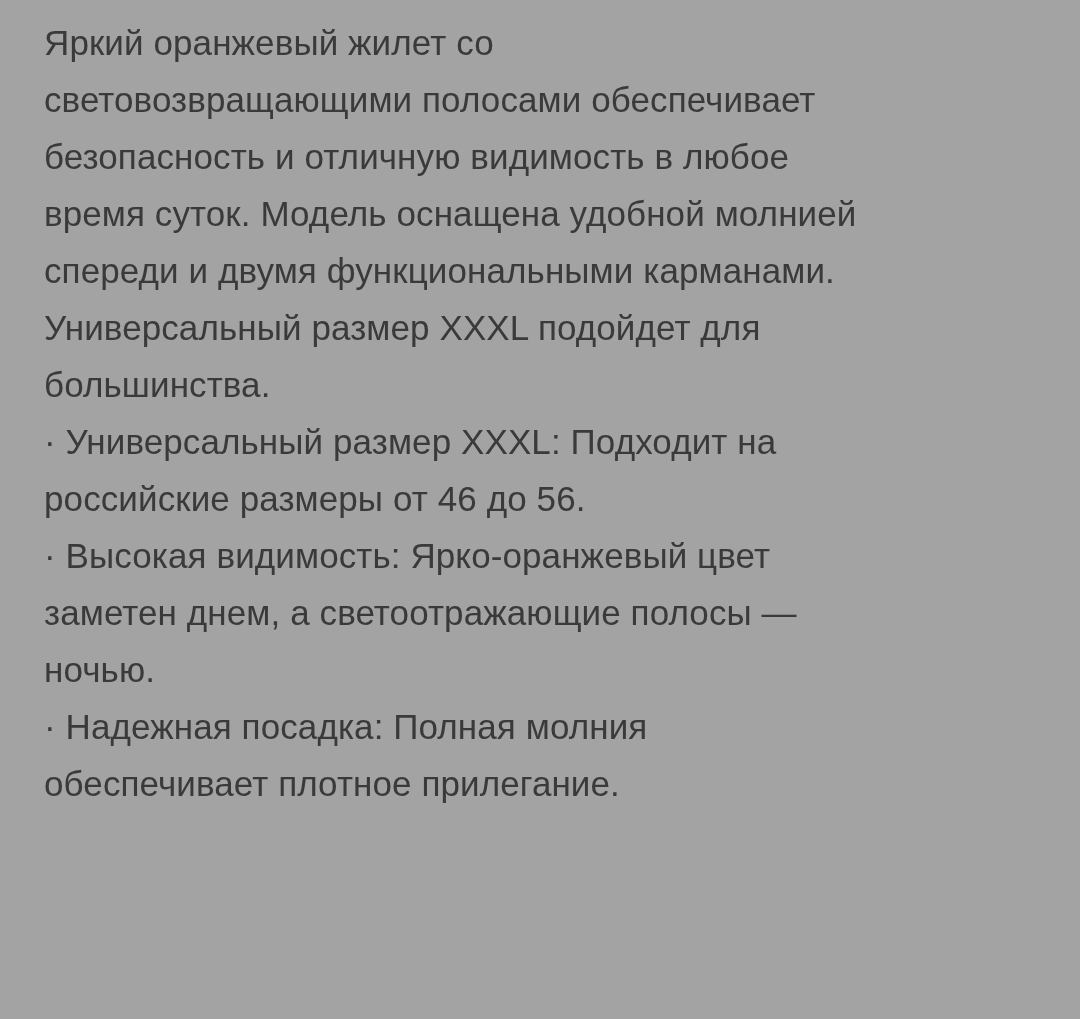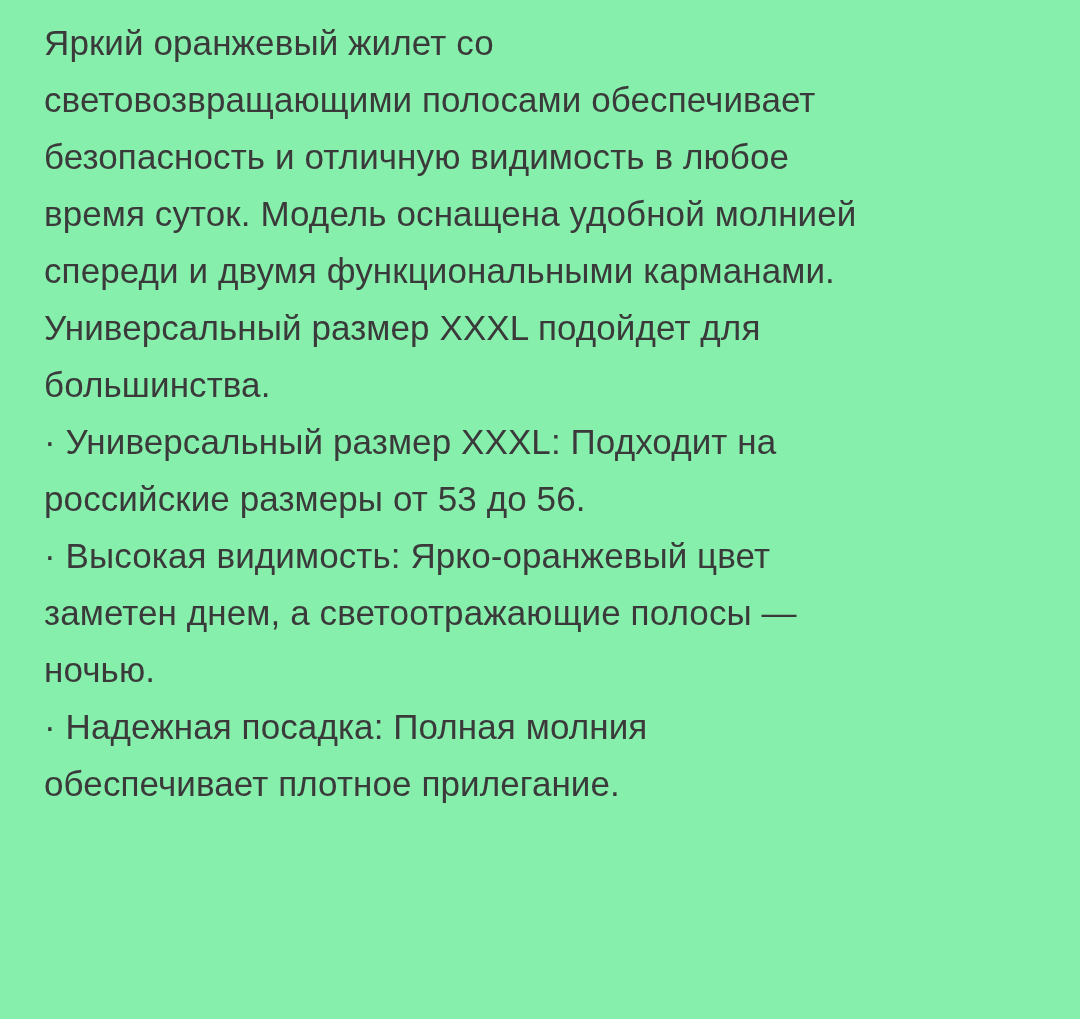--- a/index.html
+++ b/index.html
@@ -9,21 +9,21 @@
     }
     body {
       width: 1080px;
       height: 1019px;
       background: #ffffff;
       overflow: hidden;
     }
     .page {
       width: 1080px;
       height: 1019px;
-      background: #86efac;
+      background: #a3a3a3;
       box-sizing: border-box;
     }
     .text-block {
       box-sizing: border-box;
       padding: 14px 20px 0 44px;
       font-family: "Liberation Sans", "DejaVu Sans", sans-serif;
       font-size: 35px;
       font-weight: 400;
       line-height: 57px;
       color: #3a3a3a;
@@ -41,20 +41,20 @@
 <div class="page">
   <div class="text-block">
     <div class="para">Яркий оранжевый жилет со
 световозвращающими полосами обеспечивает
 безопасность и отличную видимость в любое
 время суток. Модель оснащена удобной молнией
 спереди и двумя функциональными карманами.
 Универсальный размер XXXL подойдет для
 большинства.</div>
     <div class="para">· Универсальный размер XXXL: Подходит на
-российские размеры от 53 до 56.</div>
+российские размеры от 46 до 56.</div>
     <div class="para">· Высокая видимость: Ярко-оранжевый цвет
 заметен днем, а светоотражающие полосы —
 ночью.</div>
     <div class="para">· Надежная посадка: Полная молния
 обеспечивает плотное прилегание.</div>
   </div>
 </div>
 
 </body></html>

